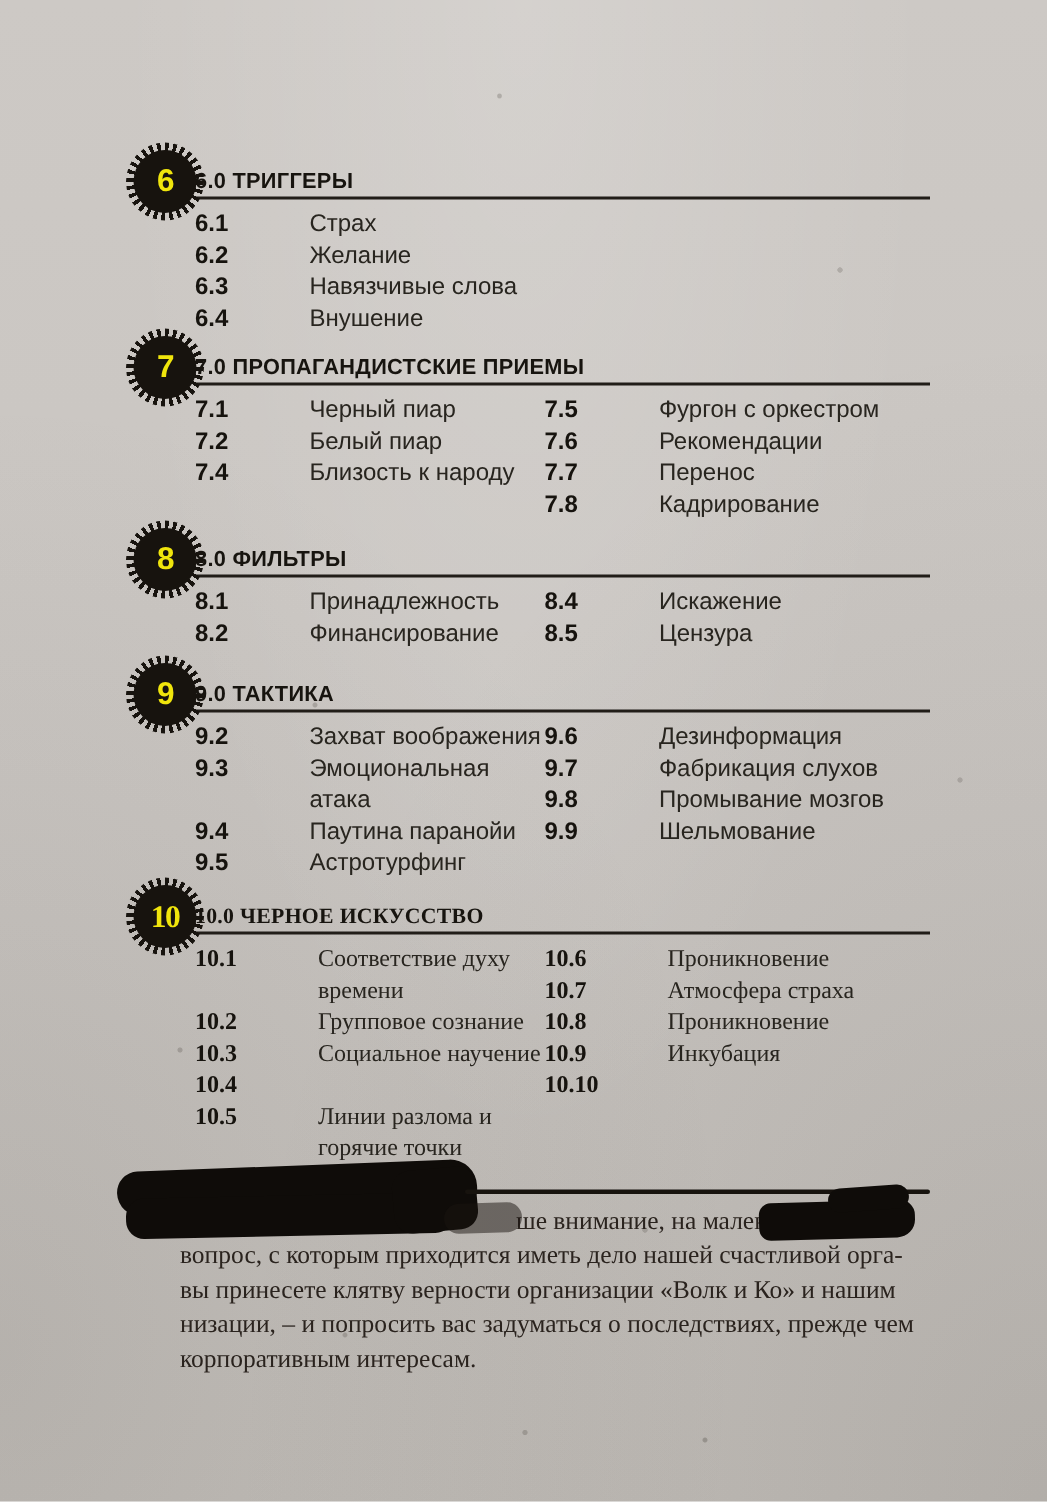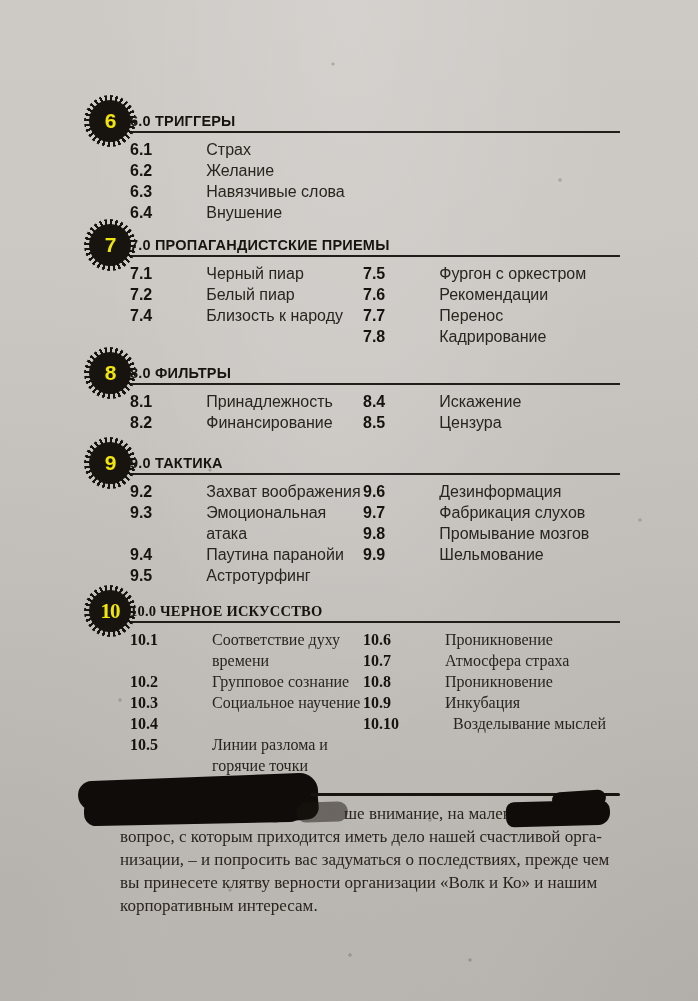--- a/index.html
+++ b/index.html
@@ -270,31 +270,30 @@
           <div class="item">
               <span class="num">10.8</span>
               <span class="lbl">Проникновение</span>
             </div>
           <div class="item">
               <span class="num">10.9</span>
               <span class="lbl">Инкубация</span>
             </div>
           <div class="item">
               <span class="num">10.10</span>
-              <span class="lbl">Возделывание мыслей</span>
             </div>
         </div>
       </div>
     </div>
 
     <div class="paragraph">
       <span class="par-line par-line-first">ше внимание, на маленьки</span>
       <span class="par-line">вопрос, с которым приходится иметь дело нашей счастливой орга-</span>
+      <span class="par-line">вы принесете клятву верности организации «Волк и Ко» и нашим</span>
       <span class="par-line">низации, – и попросить вас задуматься о последствиях, прежде чем</span>
-      <span class="par-line">вы принесете клятву верности организации «Волк и Ко» и нашим</span>
       <span class="par-line">корпоративным интересам.</span>
     </div>
   </div>
 
   <div class="redaction red-1"></div>
   <div class="redaction red-2"></div>
   <div class="redaction red-3"></div>
   <div class="redaction red-smear"></div>
   <div class="redaction red-line"></div>
   <div class="redaction red-4"></div>

